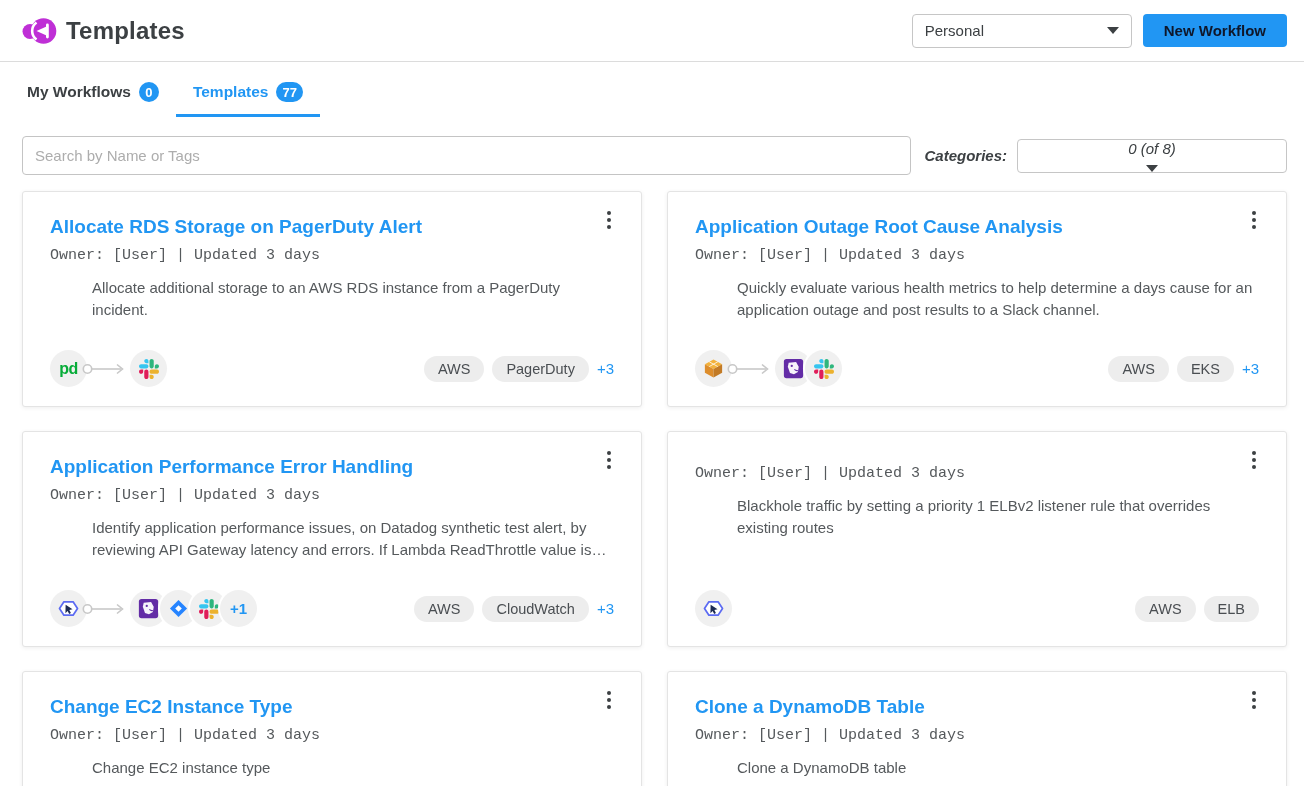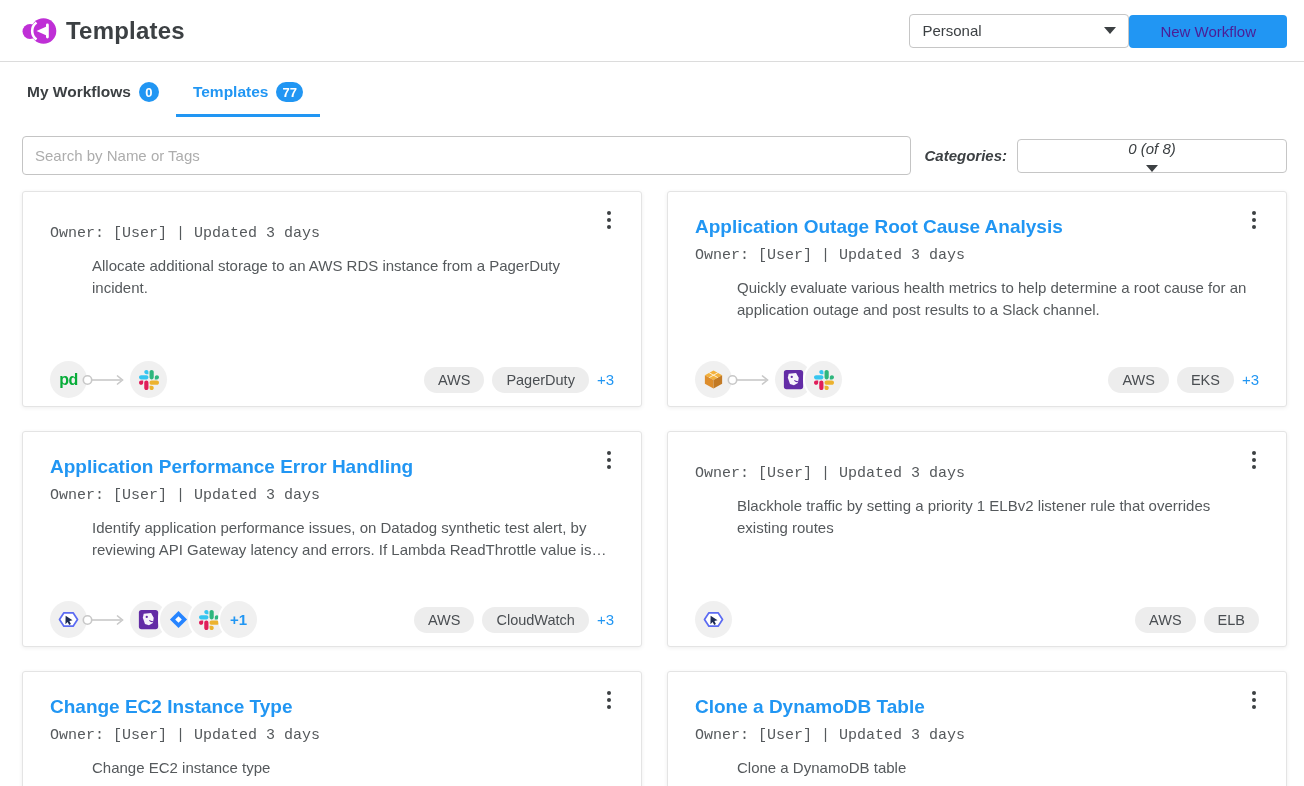--- a/index.html
+++ b/index.html
@@ -4,29 +4,29 @@
 <style>
   * { margin:0; padding:0; box-sizing:border-box; }
   html,body { width:1304px; height:786px; overflow:hidden; background:#fff;
     font-family:"Liberation Sans", sans-serif; color:#4a4e52; }
 
   
   .header { height:62px; display:flex; align-items:center; justify-content:space-between;
     padding:0 17px 0 22px; border-bottom:1px solid #dcdcdc; }
   .brand { display:flex; align-items:center; gap:8px; }
   .page-title { font-size:24px; font-weight:700; color:#3c4043; letter-spacing:.2px; }
-  .header-right { display:flex; align-items:flex-end; }
+  .header-right { display:flex; align-items:center; gap:11px; }
   .select-box { display:flex; align-items:center; justify-content:space-between;
     border:1px solid #c6c6c6; border-radius:4px; background:#fff; cursor:pointer; }
   .workspace-select { width:220px; height:34px; padding:0 12px; }
   .select-box .val { font-size:15px; color:#3c4043; }
   .caret { width:0; height:0; border-left:6px solid transparent; border-right:6px solid transparent;
     border-top:7px solid #3c4043; }
-  .btn-primary { background:#2196f3; color:#4c1d95; font-weight:400; font-size:15px;
-    border:none; border-radius:4px; height:33px; padding:0 31px; cursor:pointer; }
+  .btn-primary { background:#2196f3; color:#0f172a; font-weight:700; font-size:15px;
+    border:none; border-radius:4px; height:33px; padding:0 21px; cursor:pointer; }
 
   
   .tabs { display:flex; padding:14px 0 0 10px;align-items:flex-end; }
   .tab { display:flex; align-items:center; gap:8px; padding:6px 17px 12px;
     font-size:15.5px; font-weight:600; color:#3c4043; cursor:pointer;
     border-bottom:3px solid transparent; }
   .tab.active { color:#2196f3; border-bottom-color:#2196f3; }
   .tab-badge { background:#2196f3; color:#fff; font-size:13px; font-weight:600;
     min-width:20px; height:20px; border-radius:10px; display:flex; align-items:center;
     justify-content:center; padding:0 6px; }
@@ -47,21 +47,21 @@
   .card { position:relative; height:216px; background:#fff; border:1px solid #e4e4e4;
     border-radius:3px; box-shadow:0 1px 4px rgba(0,0,0,.07); padding:24px 27px 18px; }
   .card-title { font-size:19px; font-weight:700; color:#2196f3; cursor:pointer; }
   .card-meta { font-size:15px; color:#55595c; margin-top:9px;font-family:Liberation Mono, monospace; }
   .card-desc { font-size:15px; color:#55595c; margin-top:13px; line-height:22px;
     display:-webkit-box; -webkit-line-clamp:2; -webkit-box-orient:vertical; overflow:hidden;margin-left:42px; }
   .kebab { position:absolute; top:16px; right:21px; width:22px; height:24px; cursor:pointer;
     display:flex; flex-direction:column; align-items:center; justify-content:center; gap:3px; }
   .kebab i { width:4px; height:4px; border-radius:50%; background:#3c4043; }
 
-  .card-footer { position:absolute; left:27px; right:27px; bottom:8px;
+  .card-footer { position:absolute; left:27px; right:27px; bottom:19px;
     display:flex; align-items:center; justify-content:space-between; }
   .icon-flow { display:flex; align-items:center; }
   .icon-circle { width:37px; height:37px; border-radius:50%; background:#f0f0f0;
     display:flex; align-items:center; justify-content:center; flex-shrink:0; }
   .icon-circle.ring { box-shadow:0 0 0 2px #fff; }
   .icon-circle + .icon-circle.ring { margin-left:-7px; }
   .pd-glyph { color:#06ac38; font-weight:700; font-size:16px; letter-spacing:-.5px; }
   .plus-badge { color:#2196f3; font-size:15px; font-weight:600; }
   .connector { margin:0 2px 0 -5px; }
 
@@ -170,20 +170,21 @@
 </div>
 
 <div class="grid">
 
   <div class="card">
     <div class="kebab">
         <i></i>
         <i></i>
         <i></i>
       </div>
+    <div class="card-title">Allocate RDS Storage on PagerDuty Alert</div>
     <div class="card-meta">Owner: [User] | Updated 3 days</div>
     <div class="card-desc">Allocate additional storage to an AWS RDS instance from a PagerDuty incident.</div>
     <div class="card-footer">
       <div class="icon-flow">
         <div class="icon-circle">
             <span class="pd-glyph">pd</span>
           </div>
         <svg class="connector" width="46" height="14">
             <use href="#connector-glyph"></use>
           </svg>
@@ -202,21 +203,21 @@
   </div>
 
   <div class="card">
     <div class="kebab">
         <i></i>
         <i></i>
         <i></i>
       </div>
     <div class="card-title">Application Outage Root Cause Analysis</div>
     <div class="card-meta">Owner: [User] | Updated 3 days</div>
-    <div class="card-desc">Quickly evaluate various health metrics to help determine a root cause for an application outage and post results to a Slack channel.</div>
+    <div class="card-desc">Quickly evaluate various health metrics to help determine a days cause for an application outage and post results to a Slack channel.</div>
     <div class="card-footer">
       <div class="icon-flow">
         <div class="icon-circle">
             <svg width="23" height="23">
               <use href="#aws-glyph"></use>
             </svg>
           </div>
         <svg class="connector" width="46" height="14">
             <use href="#connector-glyph"></use>
           </svg>

